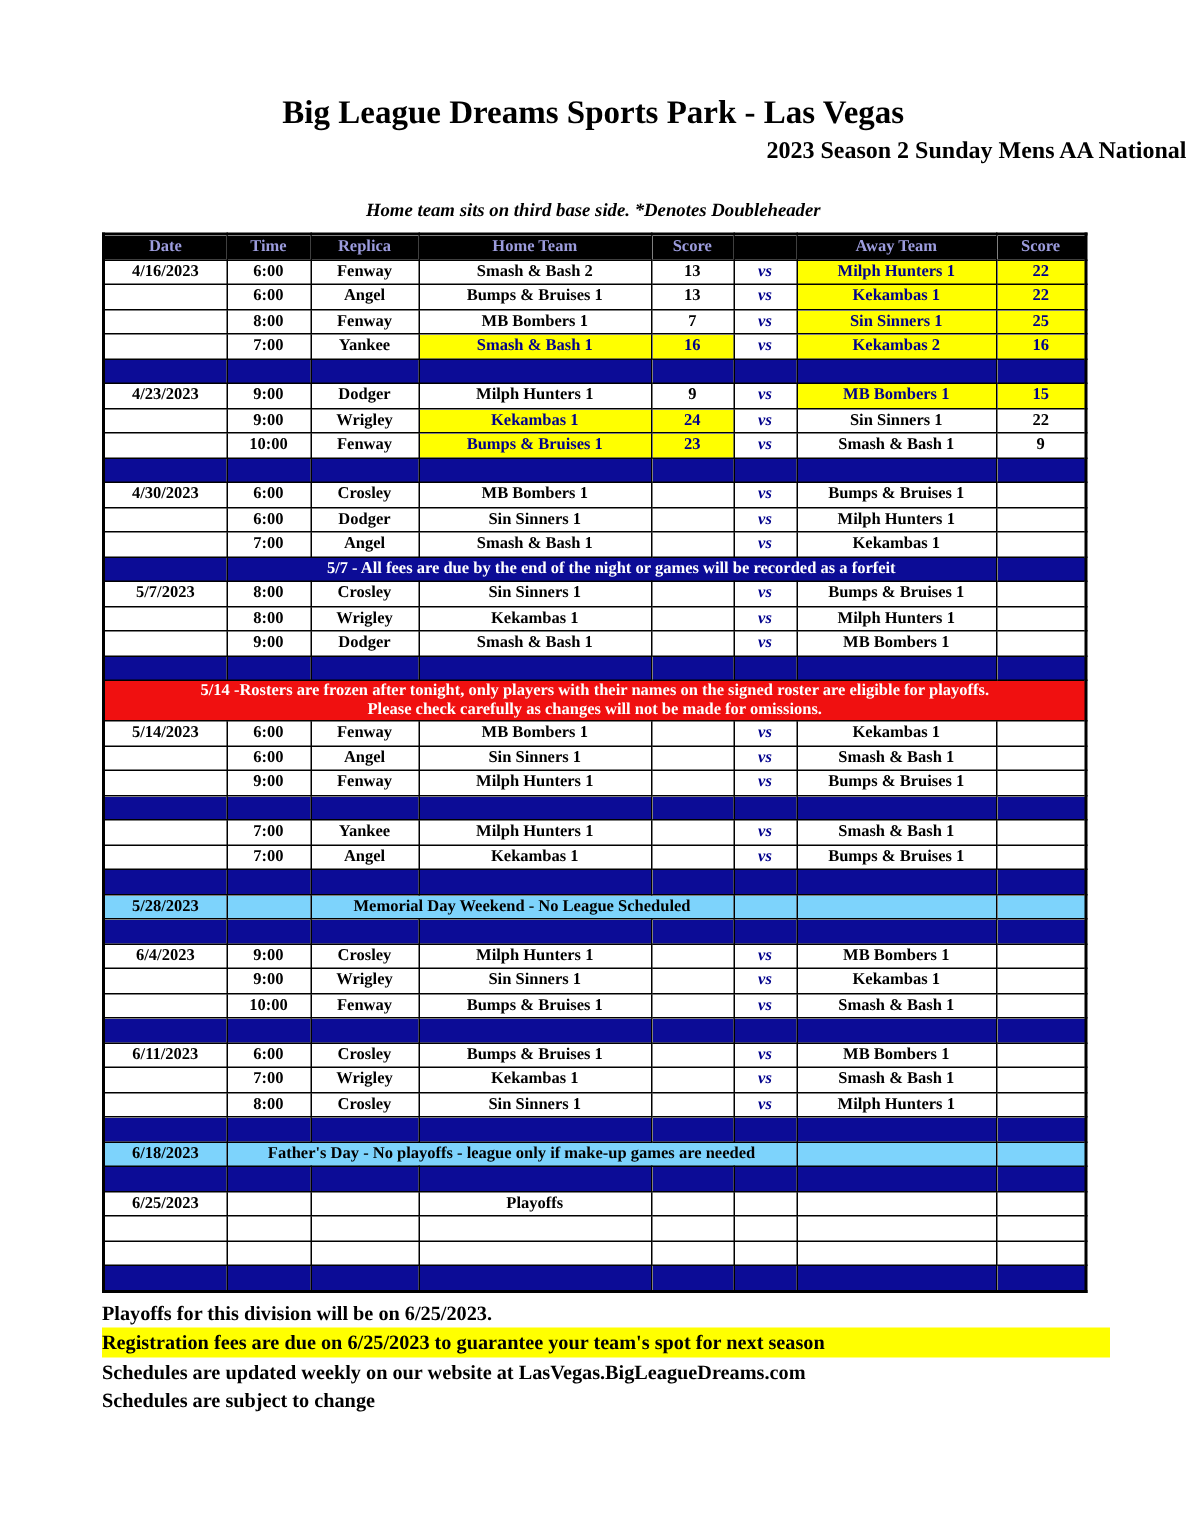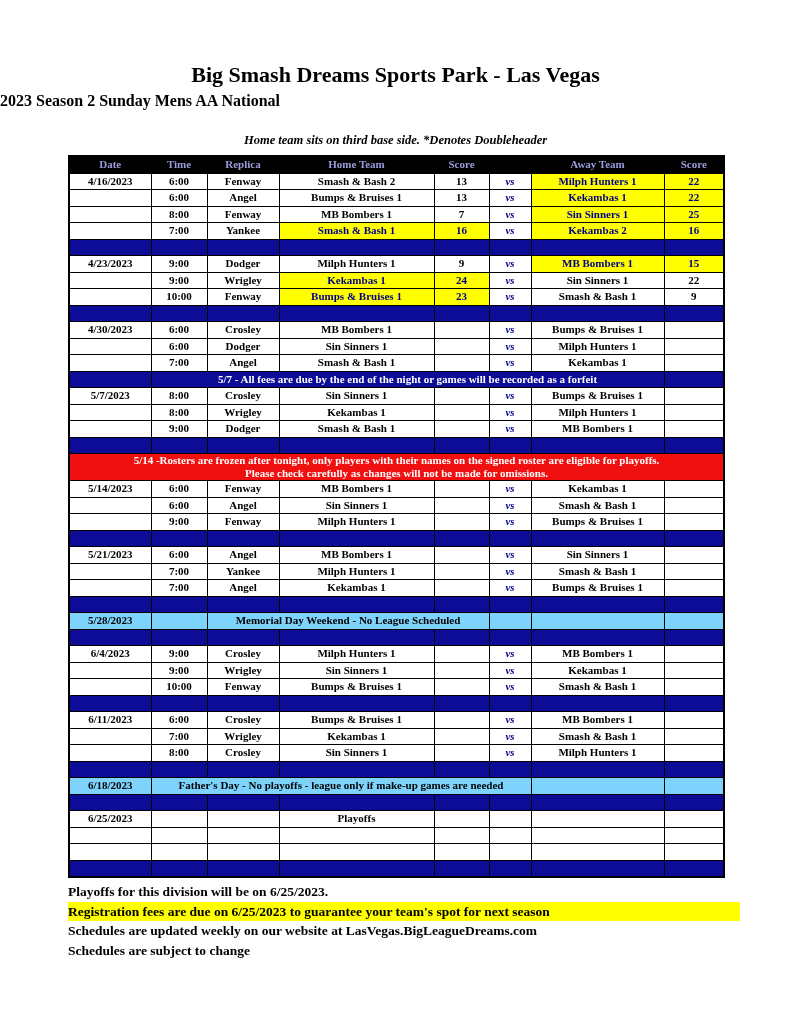--- a/index.html
+++ b/index.html
@@ -1,40 +1,40 @@
 <!DOCTYPE html>
 <html><head>
 <meta charset="utf-8">
 <style>
   html,body{margin:0;padding:0;background:#fff;}
   body{width:791px;height:1024px;font-family:"Liberation Serif",serif;color:#000;overflow:hidden;}
   .page{width:791px;padding-top:62px;box-sizing:border-box;}
   .title{font-size:22px;font-weight:bold;text-align:center;line-height:26px;}
-  .subtitle{font-size:16px;font-weight:bold;text-align:left;line-height:20px;margin-top:3px;}
+  .subtitle{font-size:16px;font-weight:bold;text-align:right;line-height:20px;margin-top:3px;margin-left:31px;}
   .note{font-size:12.5px;font-weight:bold;font-style:italic;text-align:center;line-height:15px;margin-top:22px;margin-bottom:7px;}
   table.sched{border-collapse:collapse;table-layout:fixed;width:655px;margin-left:68px;border:2px solid #000;}
   table.sched td,table.sched th{border:1px solid #000;padding:0 1px;overflow:hidden;white-space:nowrap;
     font-size:11px;font-weight:bold;text-align:center;vertical-align:middle;height:15.5px;line-height:13px;}
   th.hdr{background:#000000;color:#9c9cdd;font-size:11.5px;}
   td.navy{background:#0c0c96;}
   td.navy-text{background:#0c0c96;color:#ffffff;}
   td.red{background:#f01010;color:#ffffff;height:31px;line-height:14px;}
   td.gray{background:#7dd3fc;}
   td.win{background:#ffff00;color:#00008b;}
   td.vs{font-style:italic;font-size:9.5px;color:#00008b;}
   td.datec{font-size:11px;}
   .footer{margin-left:68px;margin-top:4px;width:672px;}
   .fline{font-size:13.5px;font-weight:bold;line-height:19.5px;white-space:nowrap;}
   .fline.hl{background:#ffff00;}
 </style>
 </head>
 <body>
 
 <div class="page">
-  <div class="title">Big Smash Dreams Sports Park - Las Vegas</div>
+  <div class="title">Big League Dreams Sports Park - Las Vegas</div>
   <div class="subtitle">2023 Season 2 Sunday Mens AA National</div>
   <div class="note">Home team sits on third base side.  *Denotes Doubleheader</div>
 
   <table class="sched">
     <colgroup>
       <col style="width:82px">
         <col style="width:56px">
         <col style="width:72px">
         <col style="width:155px">
       <col style="width:55px">
@@ -260,30 +260,20 @@
           <td class="navy"></td>
           <td class="navy"></td>
           <td class="navy"></td>
           <td class="navy"></td>
           <td class="navy"></td>
           <td class="navy"></td>
           <td class="navy"></td>
           <td class="navy"></td>
         </tr>
         <tr>
-          <td class="datec">5/21/2023</td>
-          <td>6:00</td>
-          <td>Angel</td>
-          <td>MB Bombers 1</td>
-          <td></td>
-          <td class="vs">vs</td>
-          <td>Sin Sinners 1</td>
-          <td></td>
-        </tr>
-        <tr>
           <td class="datec"></td>
           <td>7:00</td>
           <td>Yankee</td>
           <td>Milph Hunters 1</td>
           <td></td>
           <td class="vs">vs</td>
           <td>Smash &amp; Bash 1</td>
           <td></td>
         </tr>
         <tr>

